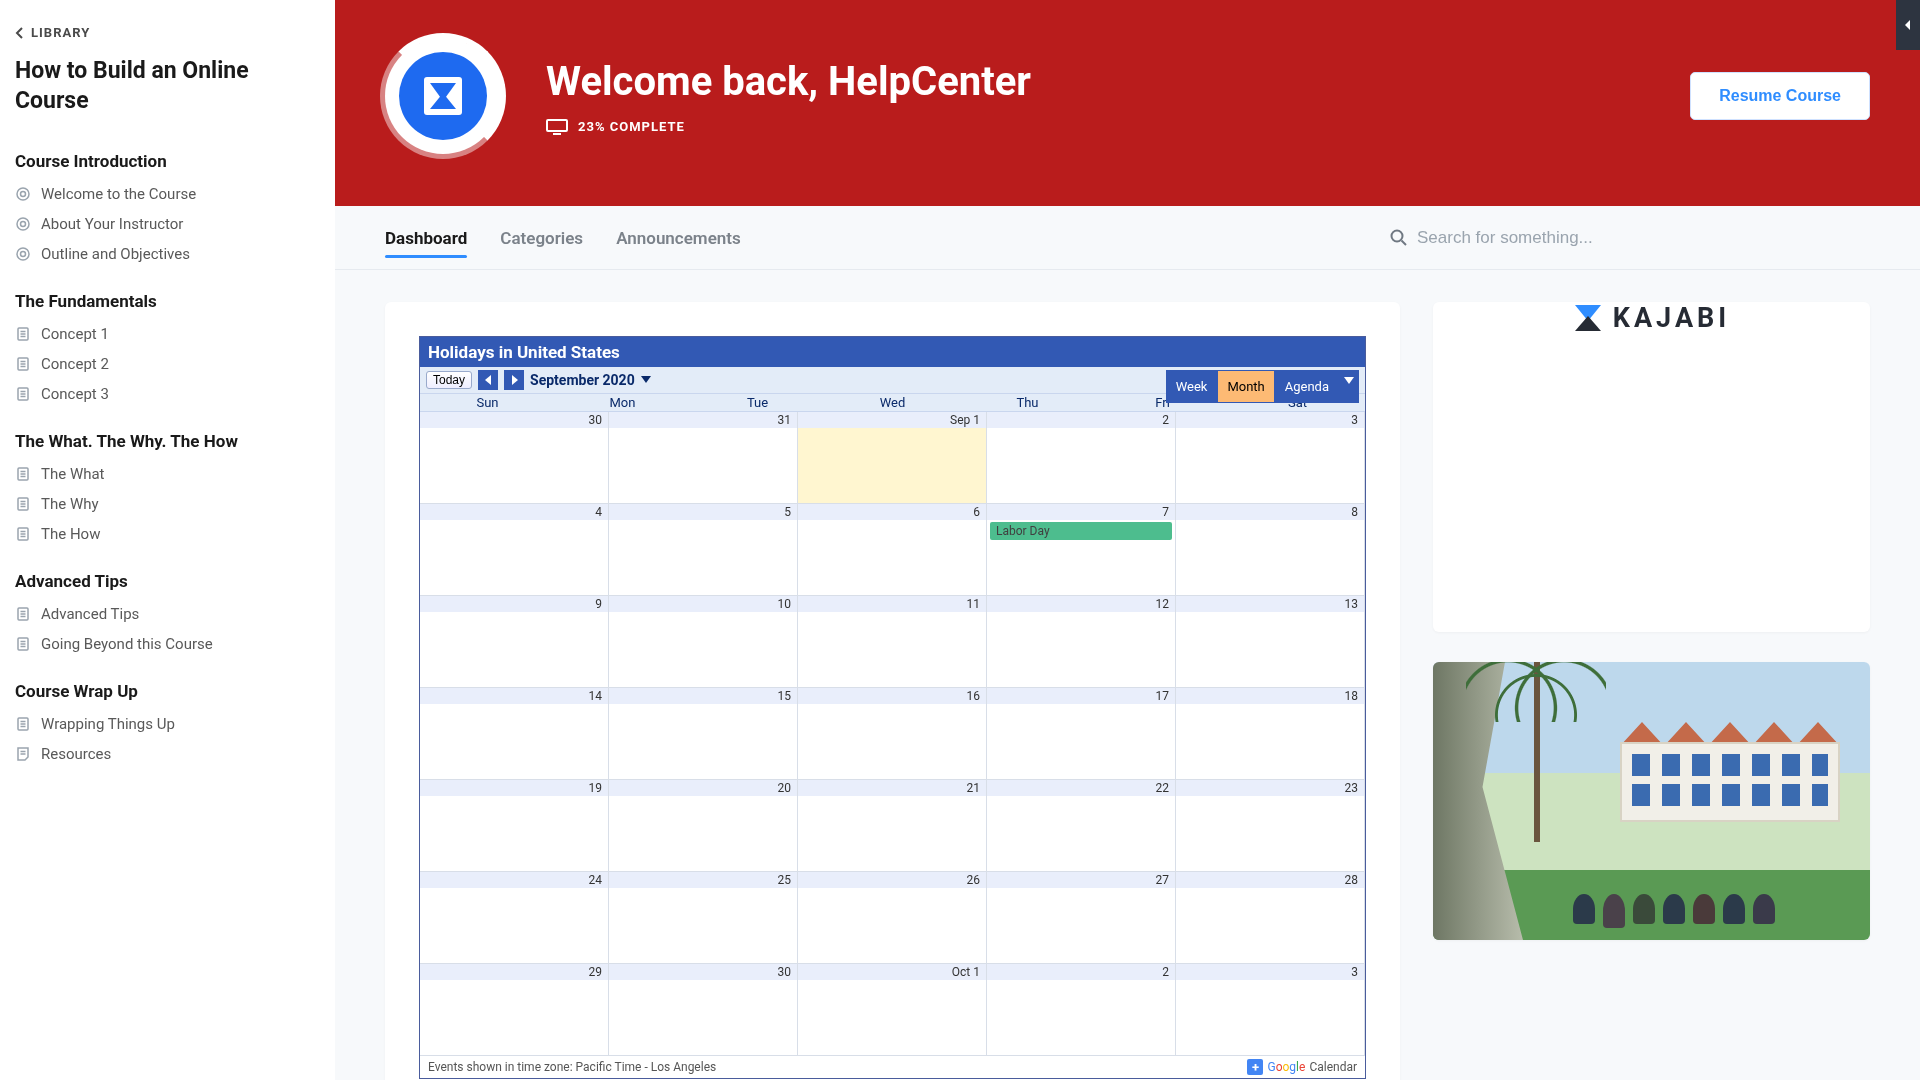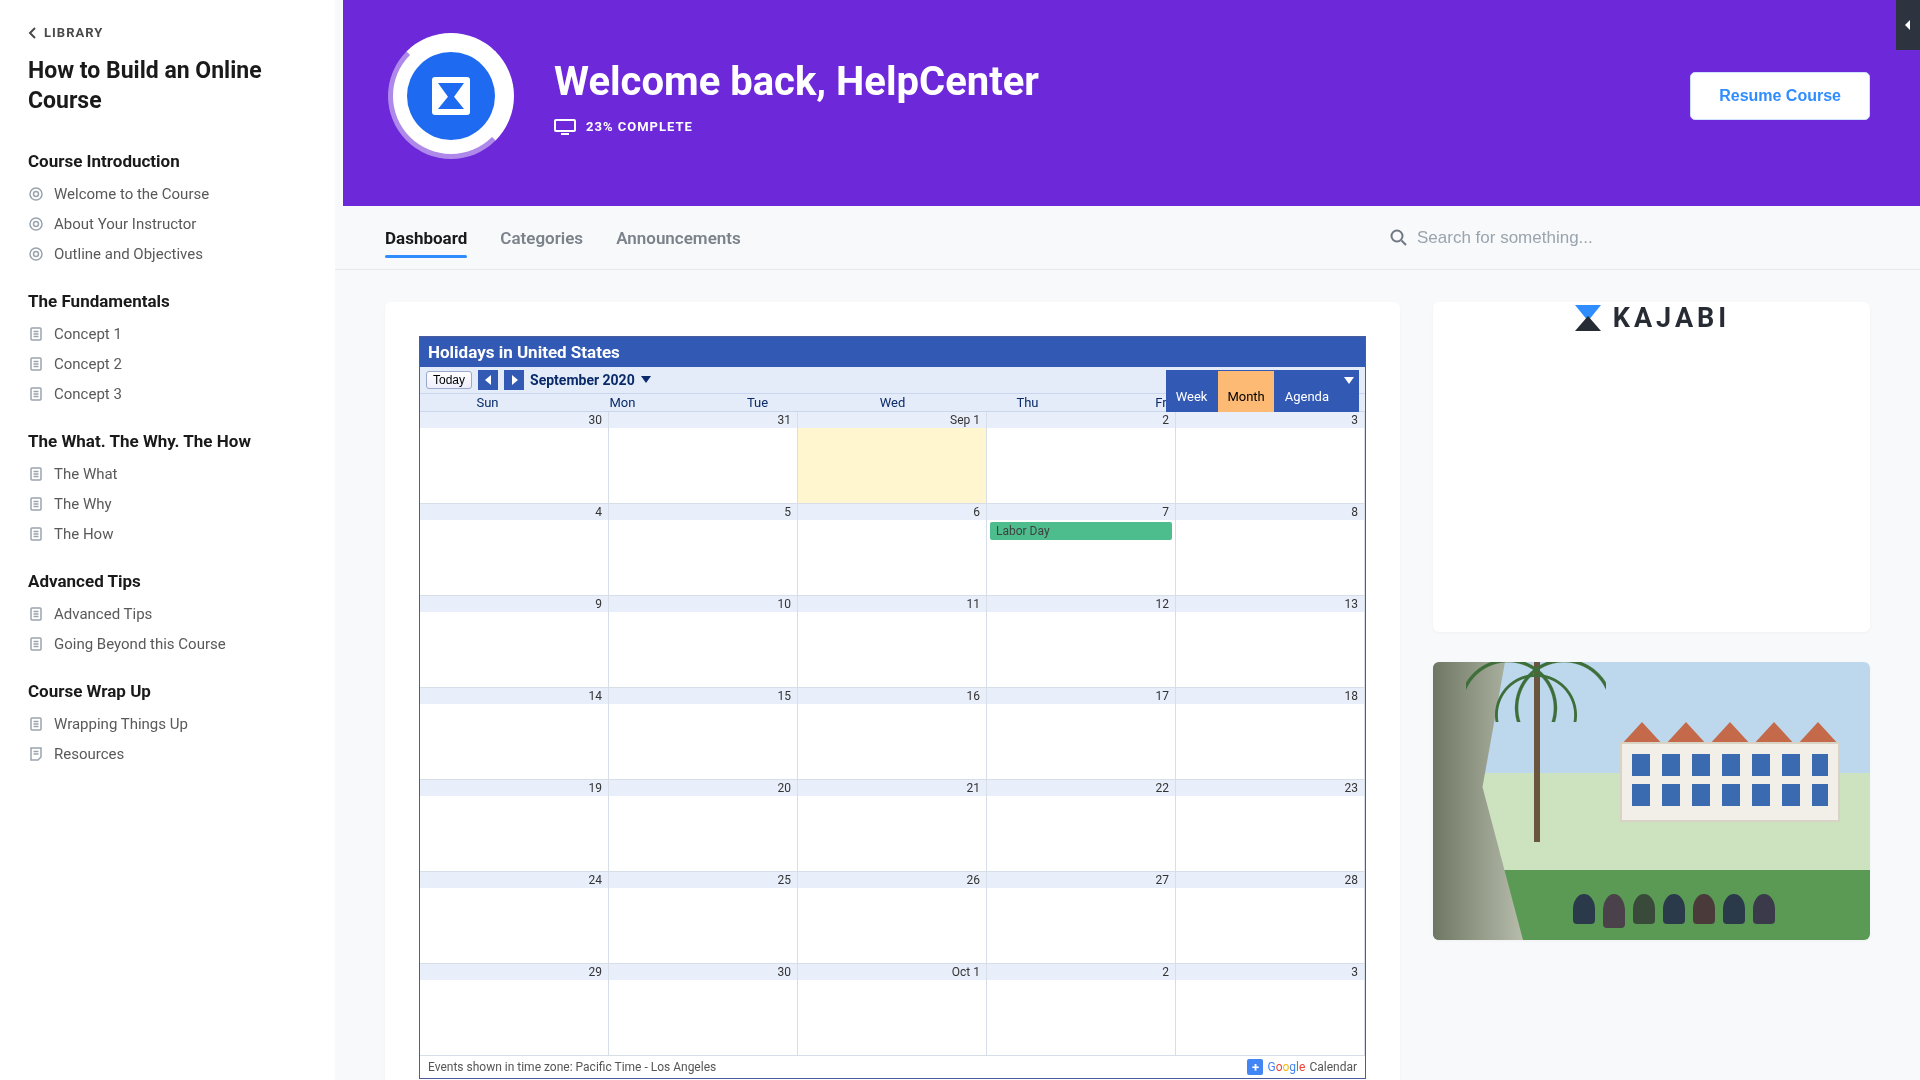--- a/index.html
+++ b/index.html
@@ -8,21 +8,21 @@
   background: #f7f9fb;
   width: 1920px;
   height: 1080px;
   overflow: hidden;
   color: #2d2d2d;
 }
 .layout { display: flex; height: 100%; }
 .sidebar {
   width: 335px;
   background: #fff;
-  padding: 25px 28px;
+  padding: 25px 15px;
   flex-shrink: 0;
 }
 .sidebar .lib-link {
   display: flex; align-items: center; gap: 6px;
   font-size: 13px; font-weight: 700; letter-spacing: 1px;
   color: #4a4a4a; cursor: pointer; margin-bottom: 16px;
 }
 .sidebar .lib-link svg { width: 10px; height: 12px; }
 .sidebar h2.course-title {
   font-size: 23px; font-weight: 700; line-height: 1.3; color: #1a1a1a;
@@ -41,23 +41,23 @@
 .main {
   flex: 1; display: flex; flex-direction: column; position: relative;
 }
 .collapse-tab {
   position: absolute; top: 0; right: 0; width: 24px; height: 50px;
   background: #2d3440; display: flex; align-items: center; justify-content: center;
   cursor: pointer; z-index: 10;
 }
 .collapse-tab svg { width: 8px; height: 12px; fill: #fff; }
 .hero {
-  background: #6d28d9;
+  background: #b91c1c;
   padding: 38px 50px 52px 50px;
-  display: flex; align-items: center; margin-left: 8px;
+  display: flex; align-items: center;
 }
 .hero .avatar {
   width: 116px; height: 116px; border-radius: 50%;
   background: #fff; position: relative; flex-shrink: 0;
   display: flex; align-items: center; justify-content: center;
 }
 .hero .avatar::before {
   content: ""; position: absolute; inset: -5px; border-radius: 50%;
   border: 6px solid rgba(255,255,255,0.45);
   border-top-color: #fff; border-right-color: #fff;
@@ -129,21 +129,21 @@
   cursor: pointer;
 }
 .cal-toolbar .nav-arrow svg { width: 7px; height: 10px; fill: #fff; }
 .cal-toolbar .month-label { font-weight: 700; color: #0a2a6a; font-size: 14px; display:flex; align-items:center; gap:6px;}
 .cal-toolbar .month-label svg { width:10px; height:8px; fill:#0a2a6a;}
 .cal-toolbar .view-tabs {
   position: absolute; right: 6px; top: 3px; display: flex;
 }
 .cal-toolbar .view-tab {
   border: 1px solid #3259b4; background: #3259b4; color: #fff;
-  font-size: 13px; padding: 18px 9px; cursor: pointer;
+  font-size: 13px; padding: 8px 9px; cursor: pointer;
 }
 .cal-toolbar .view-tab.sel { background: #fdba74; color: #000; }
 .cal-toolbar .view-tab.dd { padding: 2px 4px; }
 .cal-dow { display: grid; grid-template-columns: repeat(7,1fr); background: #e3ecf8; border-bottom:1px solid #c9d6ee;}
 .cal-dow div { text-align: center; font-size: 13px; color: #0a2a6a; padding: 1px 0; }
 .cal-grid { display: grid; grid-template-columns: repeat(5,1fr); grid-auto-rows: 92px; }
 .cal-cell {
   border-right: 1px solid #d8dee8; border-bottom: 1px solid #d8dee8;
   background: #fff; position: relative; font-size: 13px; color: #333;
 }

